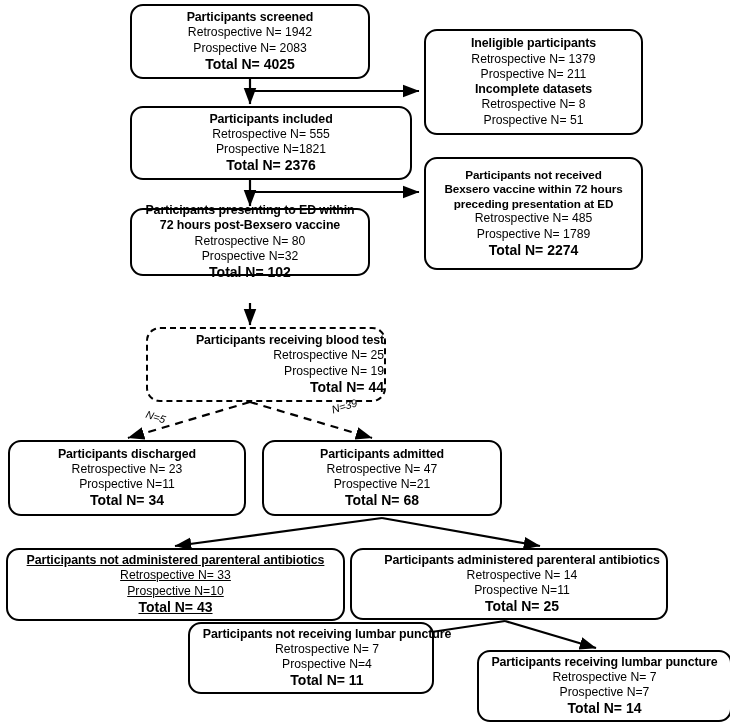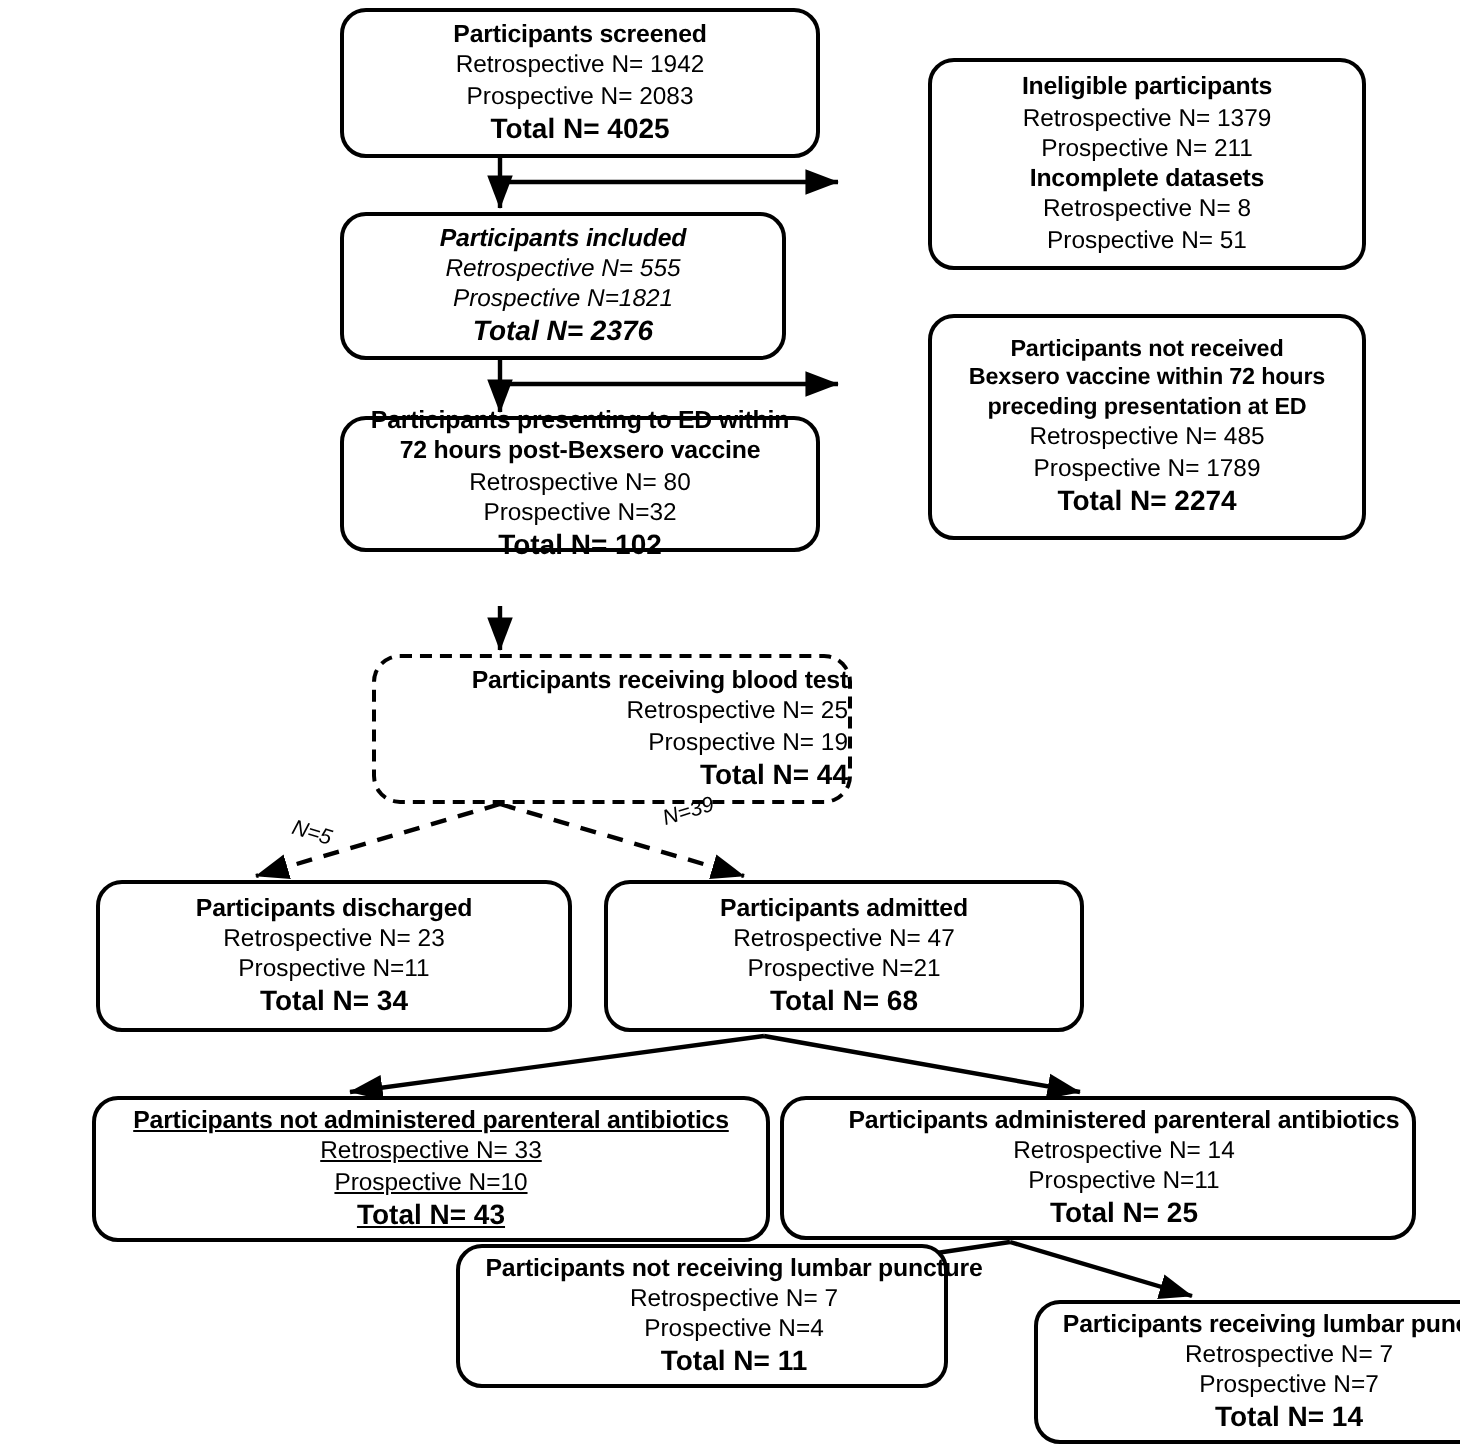--- a/index.html
+++ b/index.html
@@ -28,21 +28,20 @@
     border: 2.2px solid #000000;
     border-radius: 13px;
     background: #ffffff;
     display: flex;
     flex-direction: column;
     align-items: center;
     justify-content: center;
     text-align: center;
     color: #000000;
     z-index: 2;
-    margin-left: 40px;
   }
   .node.dashed {
     border-style: dashed;
     border-width: 2.4px;
     border-radius: 14px;
   }
   .line {
     display: block;
     line-height: 1.24;
     white-space: nowrap;
@@ -122,21 +121,21 @@
 
   <div class="node" style="left:424px; top:29px; width:219px; height:106px;">
     <span class="line hdr">Ineligible participants</span>
     <span class="line sub">Retrospective N= 1379</span>
     <span class="line sub">Prospective N= 211</span>
     <span class="line hdr">Incomplete datasets</span>
     <span class="line sub">Retrospective N= 8</span>
     <span class="line sub">Prospective N= 51</span>
   </div>
 
-  <div class="node" style="left:130px; top:106px; width:223px; height:74px;font-style:italic;">
+  <div class="node" style="left:130px; top:106px; width:282px; height:74px;">
     <span class="line hdr">Participants included</span>
     <span class="line sub">Retrospective N= 555</span>
     <span class="line sub">Prospective N=1821</span>
     <span class="line tot">Total N= 2376</span>
   </div>
 
   <div class="node" style="left:424px; top:157px; width:219px; height:113px;justify-content:center;">
     <span class="line hdr hdr-sm">Participants not received</span>
     <span class="line hdr hdr-sm">Bexsero vaccine within 72 hours</span>
     <span class="line hdr hdr-sm">preceding presentation at ED</span>

